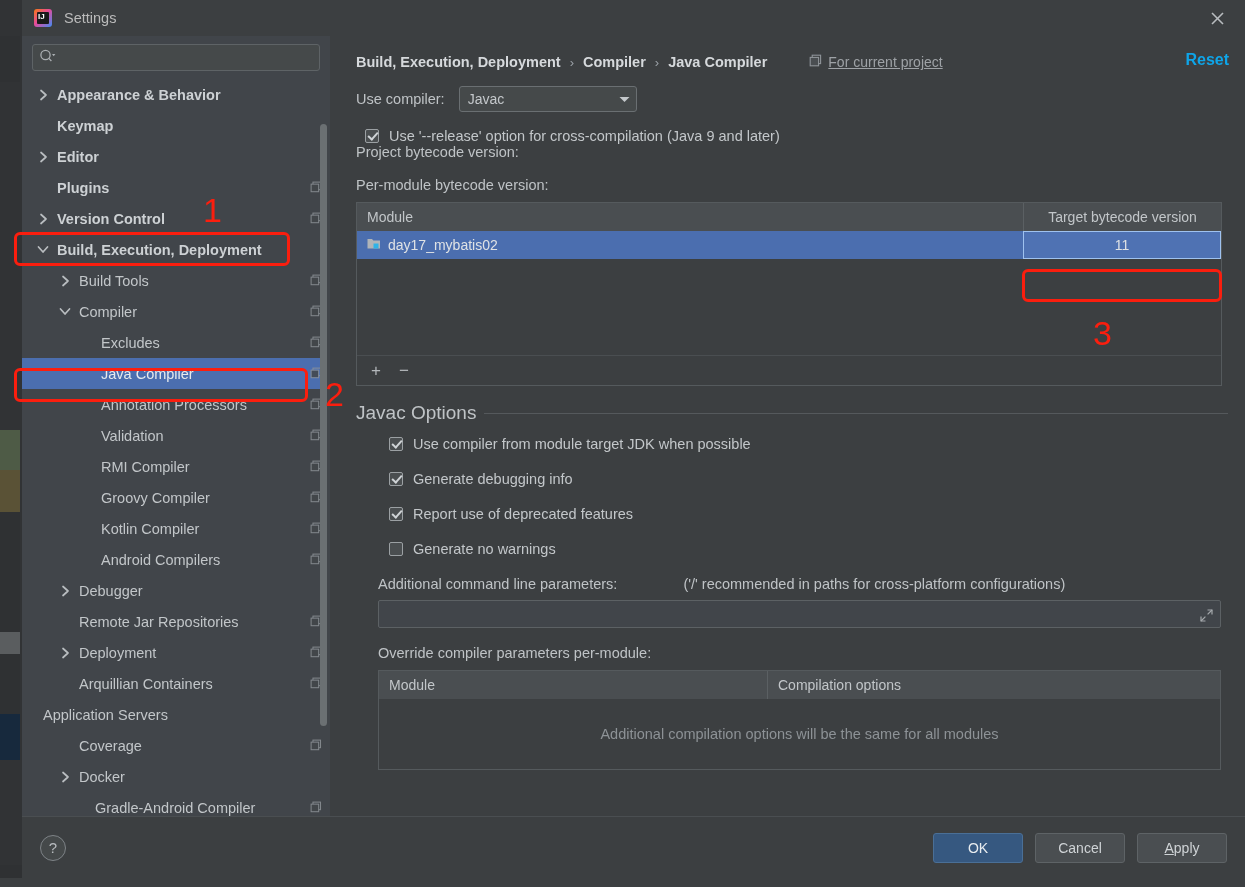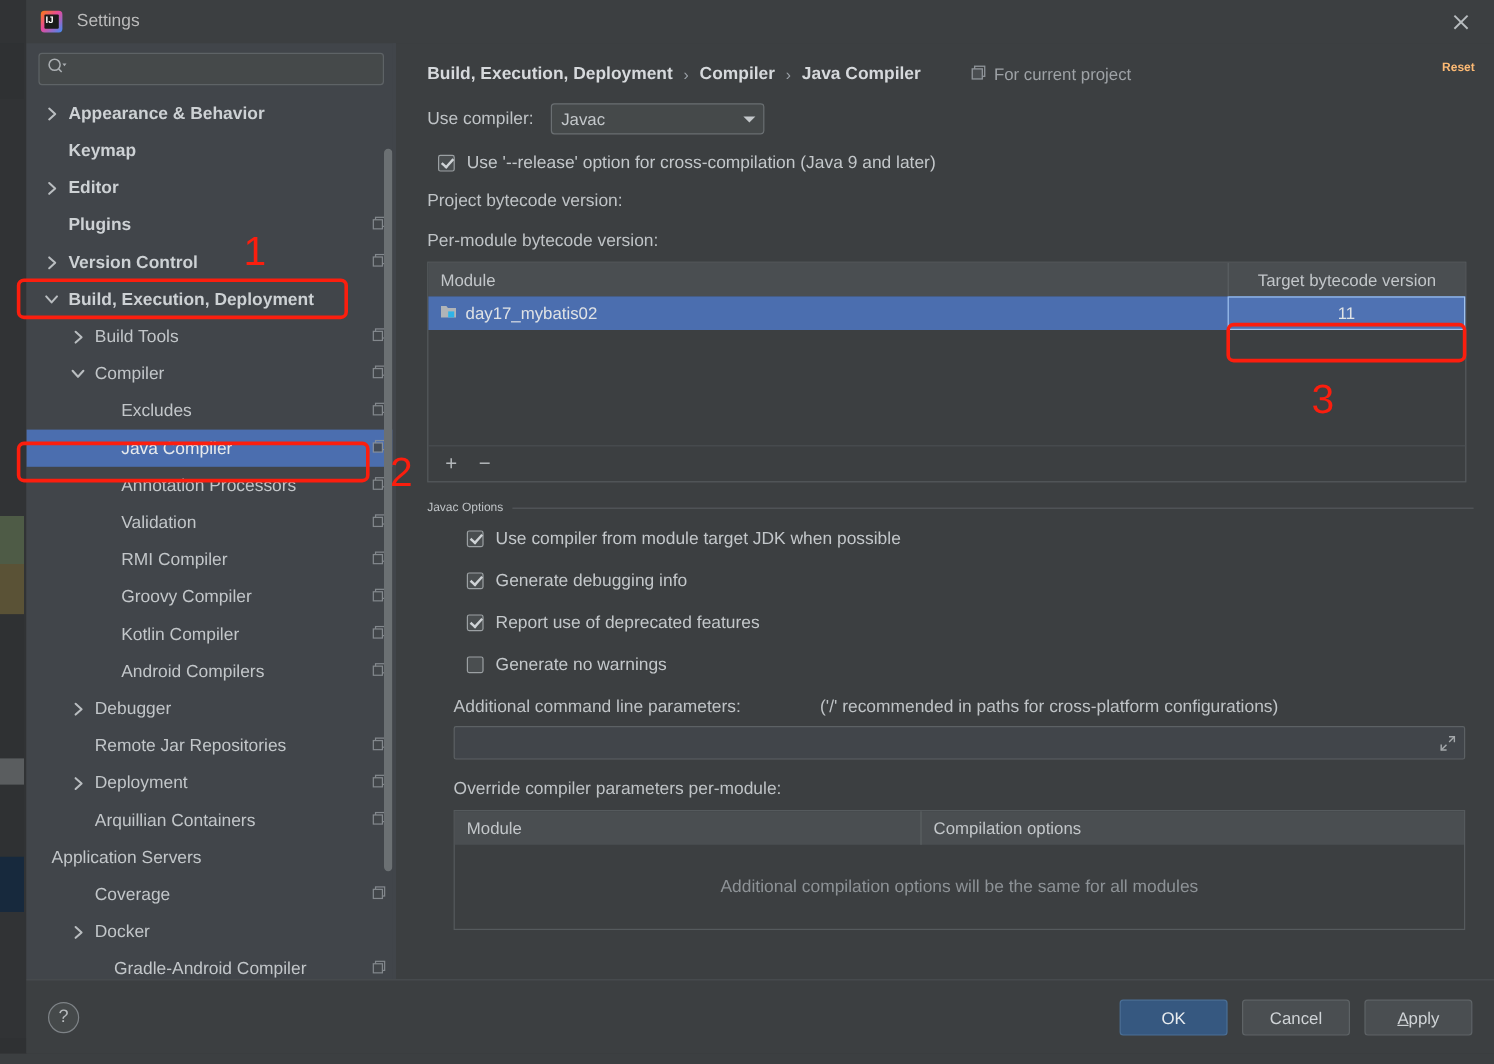--- a/index.html
+++ b/index.html
@@ -131,26 +131,26 @@
     padding: 0 12px 0 26px;
   }
   #breadcrumb-row {
     display: flex; align-items: center;
     height: 46px; padding-top: 6px;
   }
   .crumb { font-size: 14.5px; font-weight: bold; color: #d6d9dc; white-space: nowrap; }
   .crumb-sep { margin: 0 9px; color: #9aa0a6; font-size: 13px; }
   #for-current-project {
     margin-left: 42px; display: flex; align-items: flex-start;
-    color: #9ea2a6; font-size: 14px; white-space: nowrap;
+    color: #9ea2a6; font-size: 14px; white-space: nowrap; text-decoration: underline;
   }
   #for-current-project .proj-icon { margin-right: 6px; }
   #reset-link {
     position: absolute; right: 16px; top: 15px;
-    color: #fdba74; font-size: 10px; font-weight: bold; cursor: pointer;
+    color: #0ea5e9; font-size: 16px; font-weight: bold; cursor: pointer;
   }
 
   .row { display: flex; align-items: center; }
   .lbl { color: #bfc3c6; font-size: 14.5px; font-family: "Liberation Sans", sans-serif; }
 
   
   .combo {
     height: 26px; border: 1px solid #6a6f72; border-radius: 3px;
     background: #45494a; display: flex; align-items: center;
     color: #c4c8cb; font-size: 14px; cursor: pointer;
@@ -197,21 +197,21 @@
 
   .tbl-toolbar {
     height: 30px; display: flex; align-items: center;
     padding-left: 14px; gap: 18px;
     border-top: 1px solid #4a4e51;
   }
   .tb-btn { color: #b4b8bb; font-size: 17px; cursor: pointer; line-height: 1; }
 
   
   .group-sep { display: flex; align-items: center; gap: 8px; }
-  .group-sep .gtitle { color: #bfc3c6; font-size: 10px; white-space: nowrap; }
+  .group-sep .gtitle { color: #bfc3c6; font-size: 19px; white-space: nowrap; }
   .group-sep .gline { flex: 1 1 auto; height: 1px; background: #55595c; }
 
   
   .tfield {
     height: 28px; border: 1px solid #5c6164; border-radius: 2px;
     background: #41454a; display: flex; align-items: center;
     padding: 0 8px; position: relative;
   }
   .tfield input {
     flex: 1 1 auto; background: transparent; border: 0; outline: none;
@@ -547,21 +547,21 @@
               </svg>
           </span>
         </div>
       </div>
 
       <div class="cb-row" style="margin-top:16px; margin-left:9px;">
         <span class="cbox checked"></span>
         <span class="cb-label">Use '--release' option for cross-compilation (Java 9 and later)</span>
       </div>
 
-      <div class="row" style="margin-top:16px;">
+      <div class="row" style="">
         <span class="lbl">Project bytecode version:</span>
       </div>
 
       <div style="margin-top:16px;">
         <span class="lbl">Per-module bytecode version:</span>
       </div>
 
       <div class="tbl" style="margin-top:8px; width:866px;">
         <div class="tbl-head">
           <div class="th" style="flex:1 1 auto;">Module</div>

